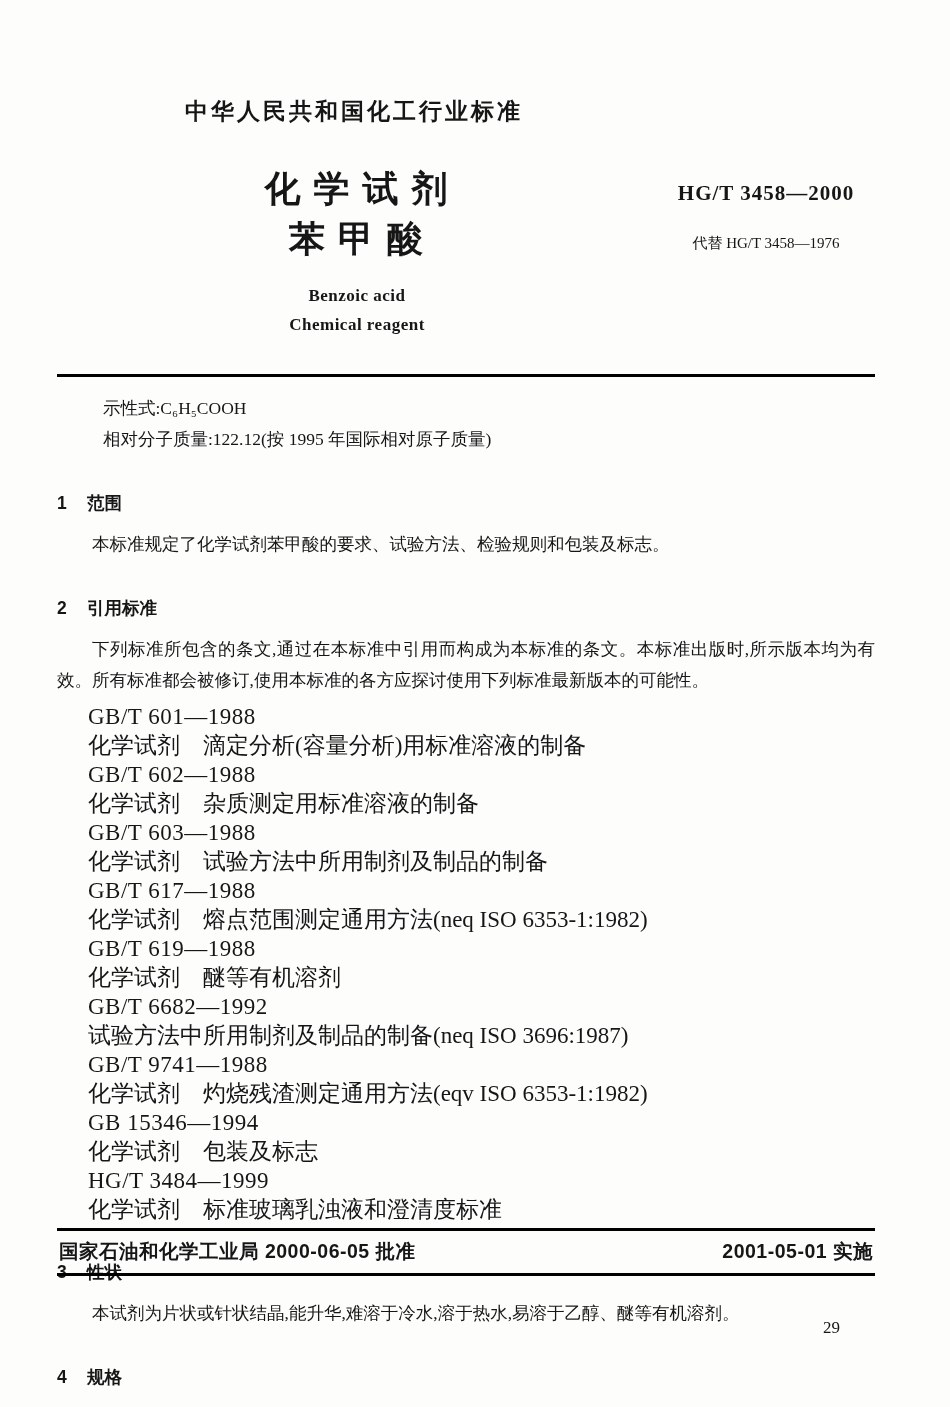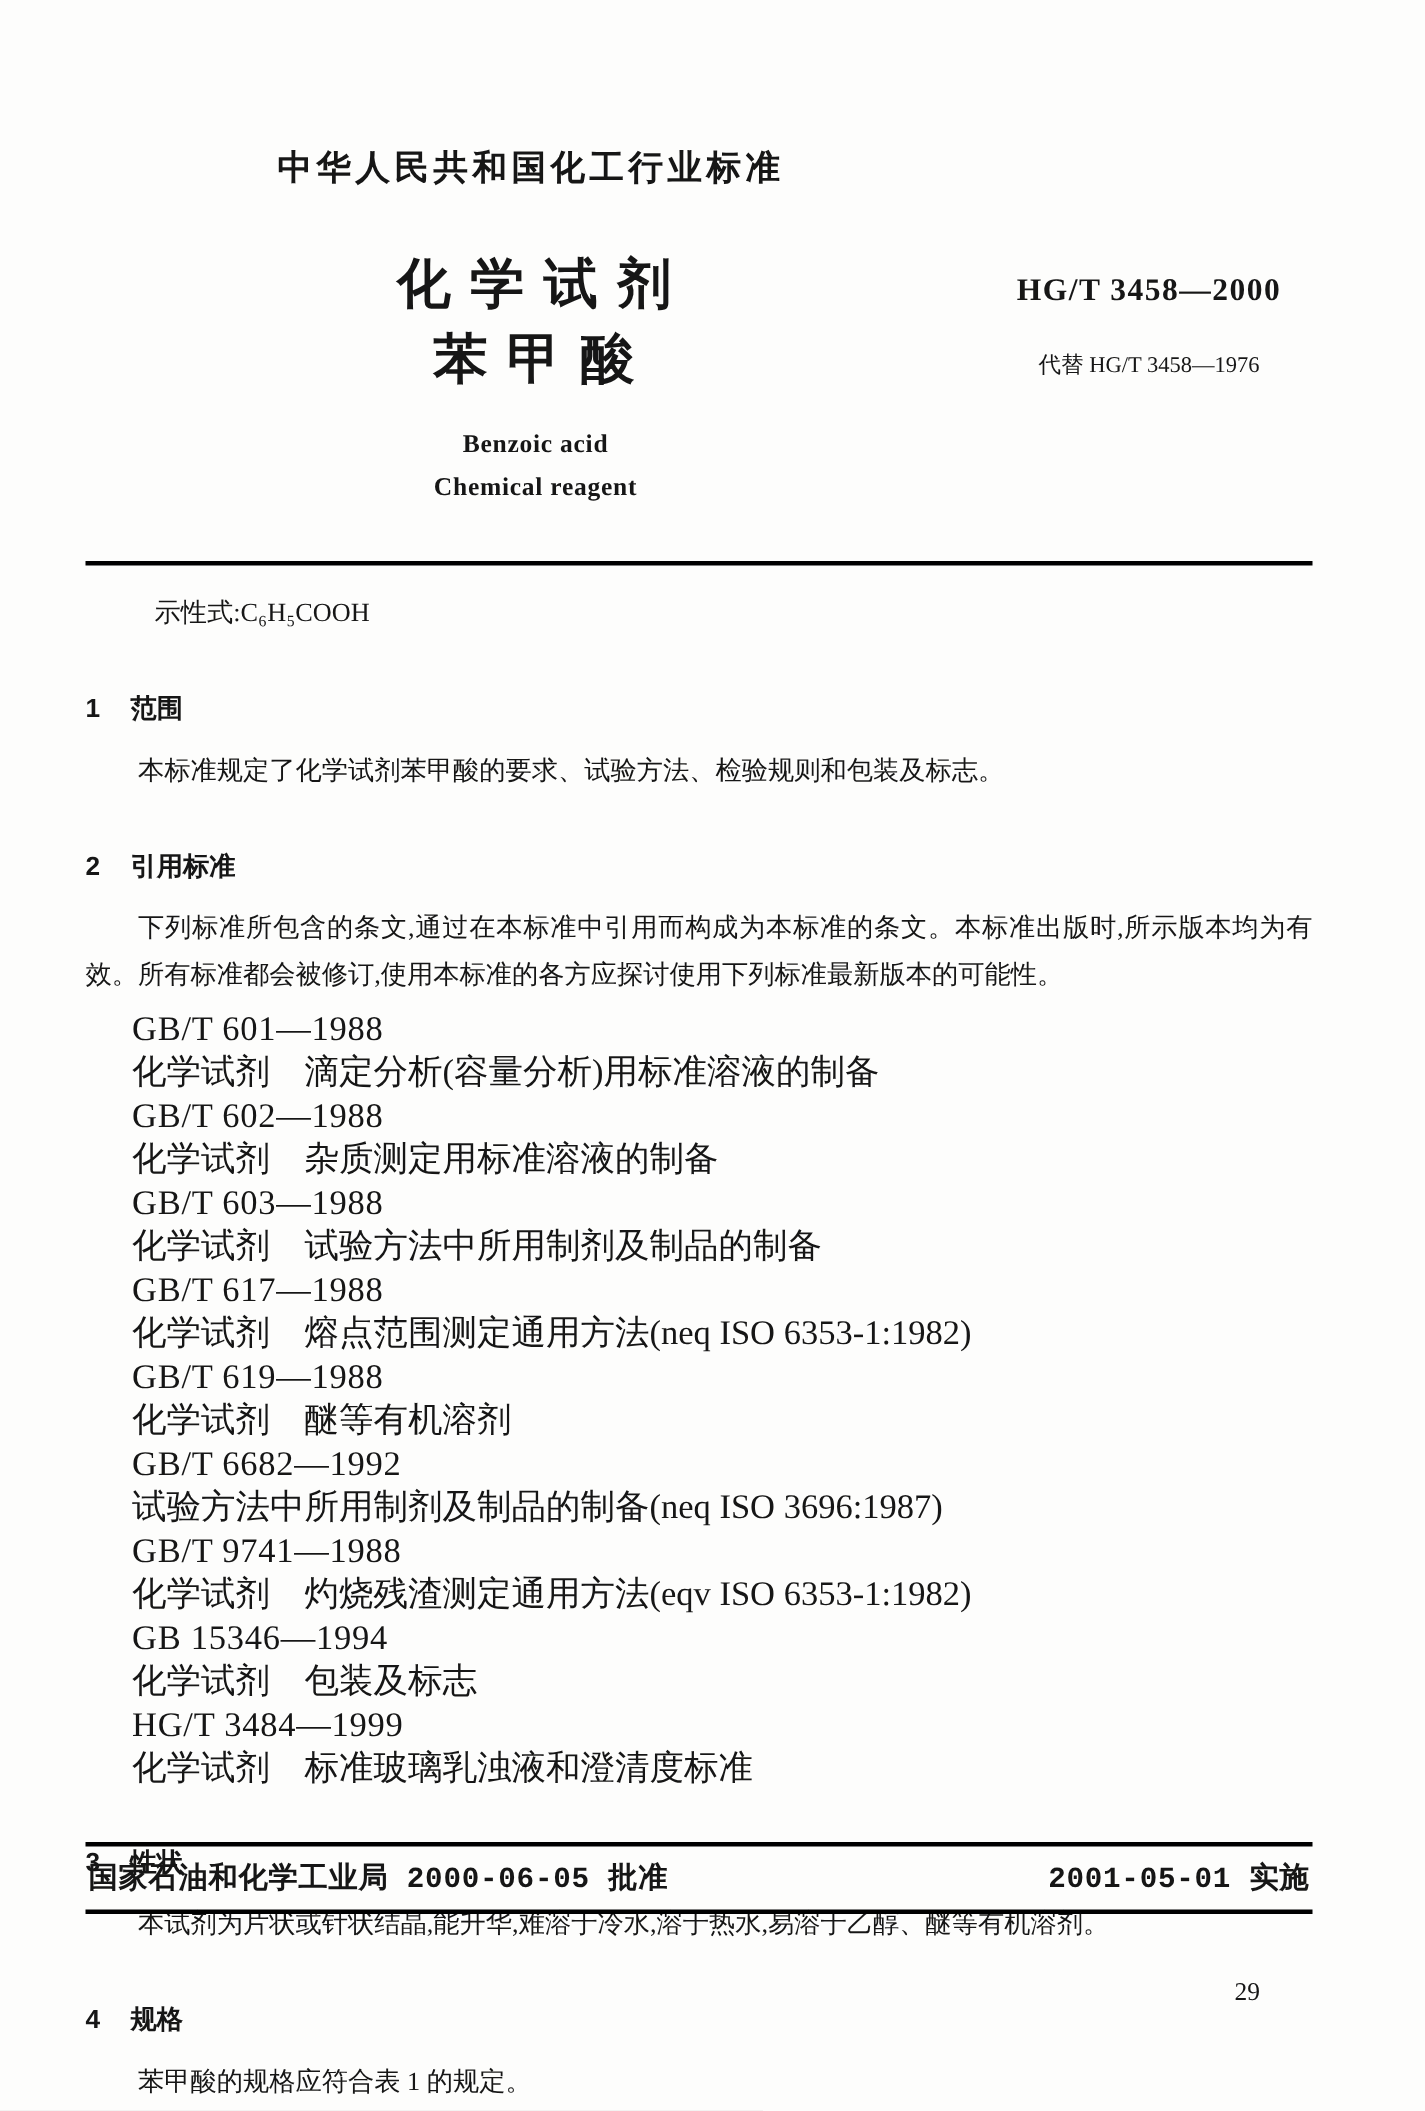--- a/index.html
+++ b/index.html
@@ -62,21 +62,21 @@
     position: absolute;
     left: 57px;
     right: 75px;
     top: 1228px;
     border-top: 3.5px solid #000;
     border-bottom: 3.5px solid #000;
     padding: 7px 2px 8px 2px;
     display: flex;
     justify-content: space-between;
     align-items: center;
-    font-family: Liberation Mono, monospace;
+    font-family: Liberation Sans, sans-serif;
     font-weight: bold;
     font-size: 19.5px;
     letter-spacing: 0.5px;
   }
 
   .page-number {
     position: absolute;
     top: 1318px;
     right: 110px;
     font-size: 17px;
@@ -102,20 +102,21 @@
       <div class="std-block">
         <div class="std-no">HG/T 3458—2000</div>
         <div class="std-replaces">代替 HG/T 3458—1976</div>
       </div>
     </div>
 
     <div class="rule"></div>
 
     <div class="intro">
       <div>示性式:C₆H₅COOH</div>
+      <div>相对分子质量:122.12(按 1995 年国际相对原子质量)</div>
     </div>
 
     <div class="section-heading">
       <span class="sec-no">1</span><span>范围</span>
     </div>
     <div class="para">本标准规定了化学试剂苯甲酸的要求、试验方法、检验规则和包装及标志。</div>
 
     <div class="section-heading">
       <span class="sec-no">2</span><span>引用标准</span>
     </div>

